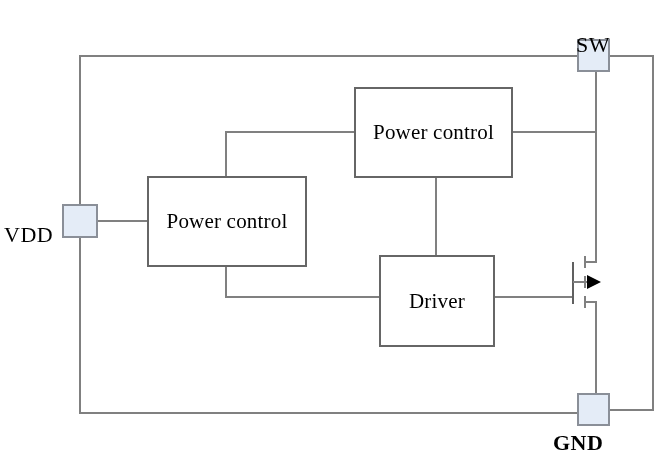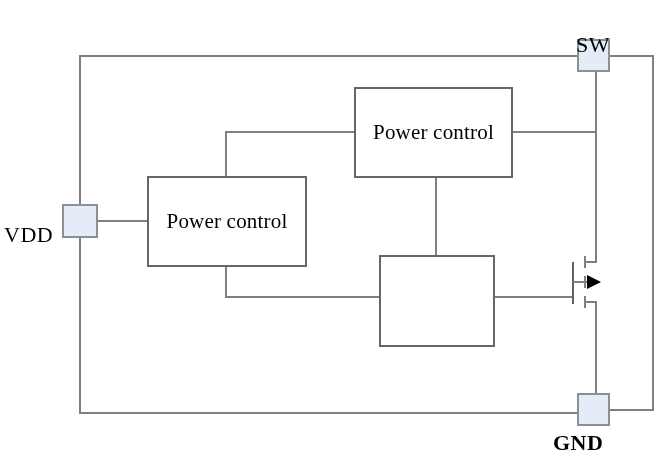--- a/index.html
+++ b/index.html
@@ -136,20 +136,21 @@
     <rect class="pad-rect" x="578" y="40" width="31" height="31"></rect>
     <rect class="pad-rect" x="578" y="394" width="31" height="31"></rect>
     <rect class="pad-rect" x="63" y="205" width="34" height="32"></rect>
 
   </svg>
 
   <div class="block-label" id="label-logic-control">Power control</div>
 
   <div class="block-label" id="label-power-control">Power control</div>
 
+  <div class="block-label" id="label-driver">Driver</div>
 
   <div class="pin-label" id="label-sw">SW</div>
 
   <div class="pin-label" id="label-gnd">GND</div>
 
   <div class="pin-label" id="label-vdd">VDD</div>
 
 </div>
 
 </body></html>

